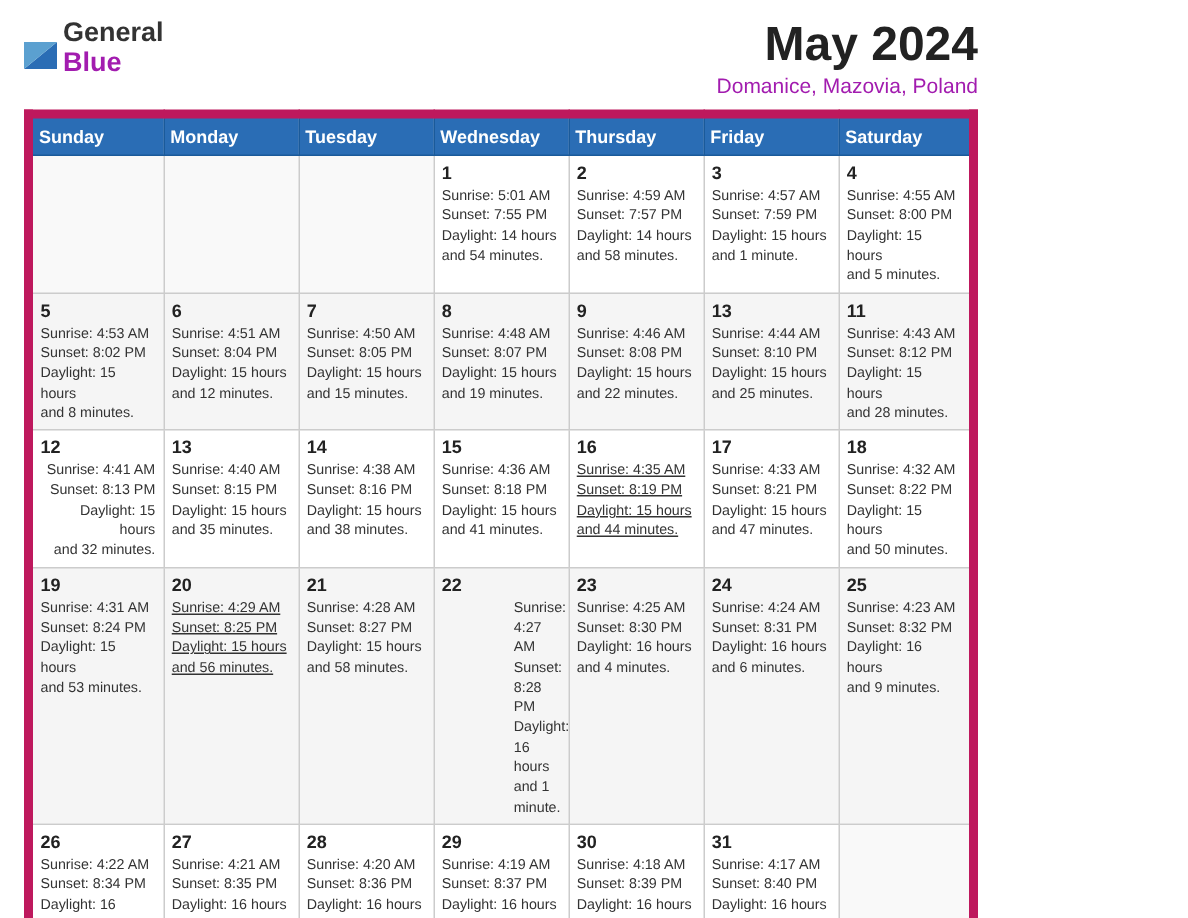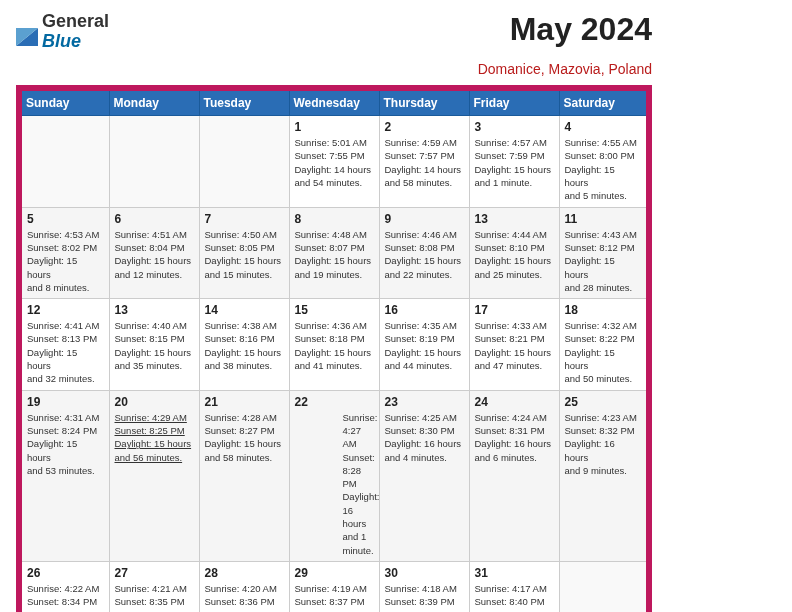--- a/index.html
+++ b/index.html
@@ -27,38 +27,38 @@
       display: flex;
       align-items: center;
       gap: 4px;
     }
     .logo-text {
       font-size: 18px;
       font-weight: bold;
       line-height: 1.1;
     }
     .logo-general { color: #333; }
-    .logo-blue { color: #0369a1; font-style: italic; }
+    .logo-blue { color: #a21caf; }
     .logo-icon {
       width: 22px;
       height: 28px;
     }
     .title-block {
       text-align: right;
     }
     .month-title {
       font-size: 32px;
       font-weight: bold;
       color: #222;
       line-height: 1.1;
     }
     .location {
       font-size: 14px;
-      color: #b91c1c;
-      margin-top: 14px;
+      color: #a21caf;
+      margin-top: 2px;
     }
     .calendar {
       flex: 1;
       border: 6px solid #be185d;
       border-collapse: collapse;
       width: 100%;
       table-layout: fixed;
     }
     .calendar th {
       background: #2a6db5;
@@ -216,21 +216,21 @@
             <span class="day-num">11</span>
             <div class="day-info" style="white-space: pre-line;">Sunrise: 4:43 AM
 Sunset: 8:12 PM
 Daylight: 15 hours
 and 28 minutes.</div>
           </td>
         </tr>
         <tr>
           <td>
             <span class="day-num">12</span>
-            <div class="day-info" style="white-space: pre-line;">Sunrise: 4:41 AM
+            <div class="day-info" style="white-space: pre-line; text-align: right;">Sunrise: 4:41 AM
 Sunset: 8:13 PM
 Daylight: 15 hours
 and 32 minutes.</div>
           </td>
           <td>
             <span class="day-num">13</span>
             <div class="day-info" style="white-space: pre-line;">Sunrise: 4:40 AM
 Sunset: 8:15 PM
 Daylight: 15 hours
 and 35 minutes.</div>
@@ -244,21 +244,21 @@
           </td>
           <td>
             <span class="day-num">15</span>
             <div class="day-info" style="white-space: pre-line;">Sunrise: 4:36 AM
 Sunset: 8:18 PM
 Daylight: 15 hours
 and 41 minutes.</div>
           </td>
           <td>
             <span class="day-num">16</span>
-            <div class="day-info" style="white-space: pre-line;">Sunrise: 4:35 AM
+            <div class="day-info" style="white-space: pre-line; text-decoration: underline;">Sunrise: 4:35 AM
 Sunset: 8:19 PM
 Daylight: 15 hours
 and 44 minutes.</div>
           </td>
           <td>
             <span class="day-num">17</span>
             <div class="day-info" style="white-space: pre-line;">Sunrise: 4:33 AM
 Sunset: 8:21 PM
 Daylight: 15 hours
 and 47 minutes.</div>

